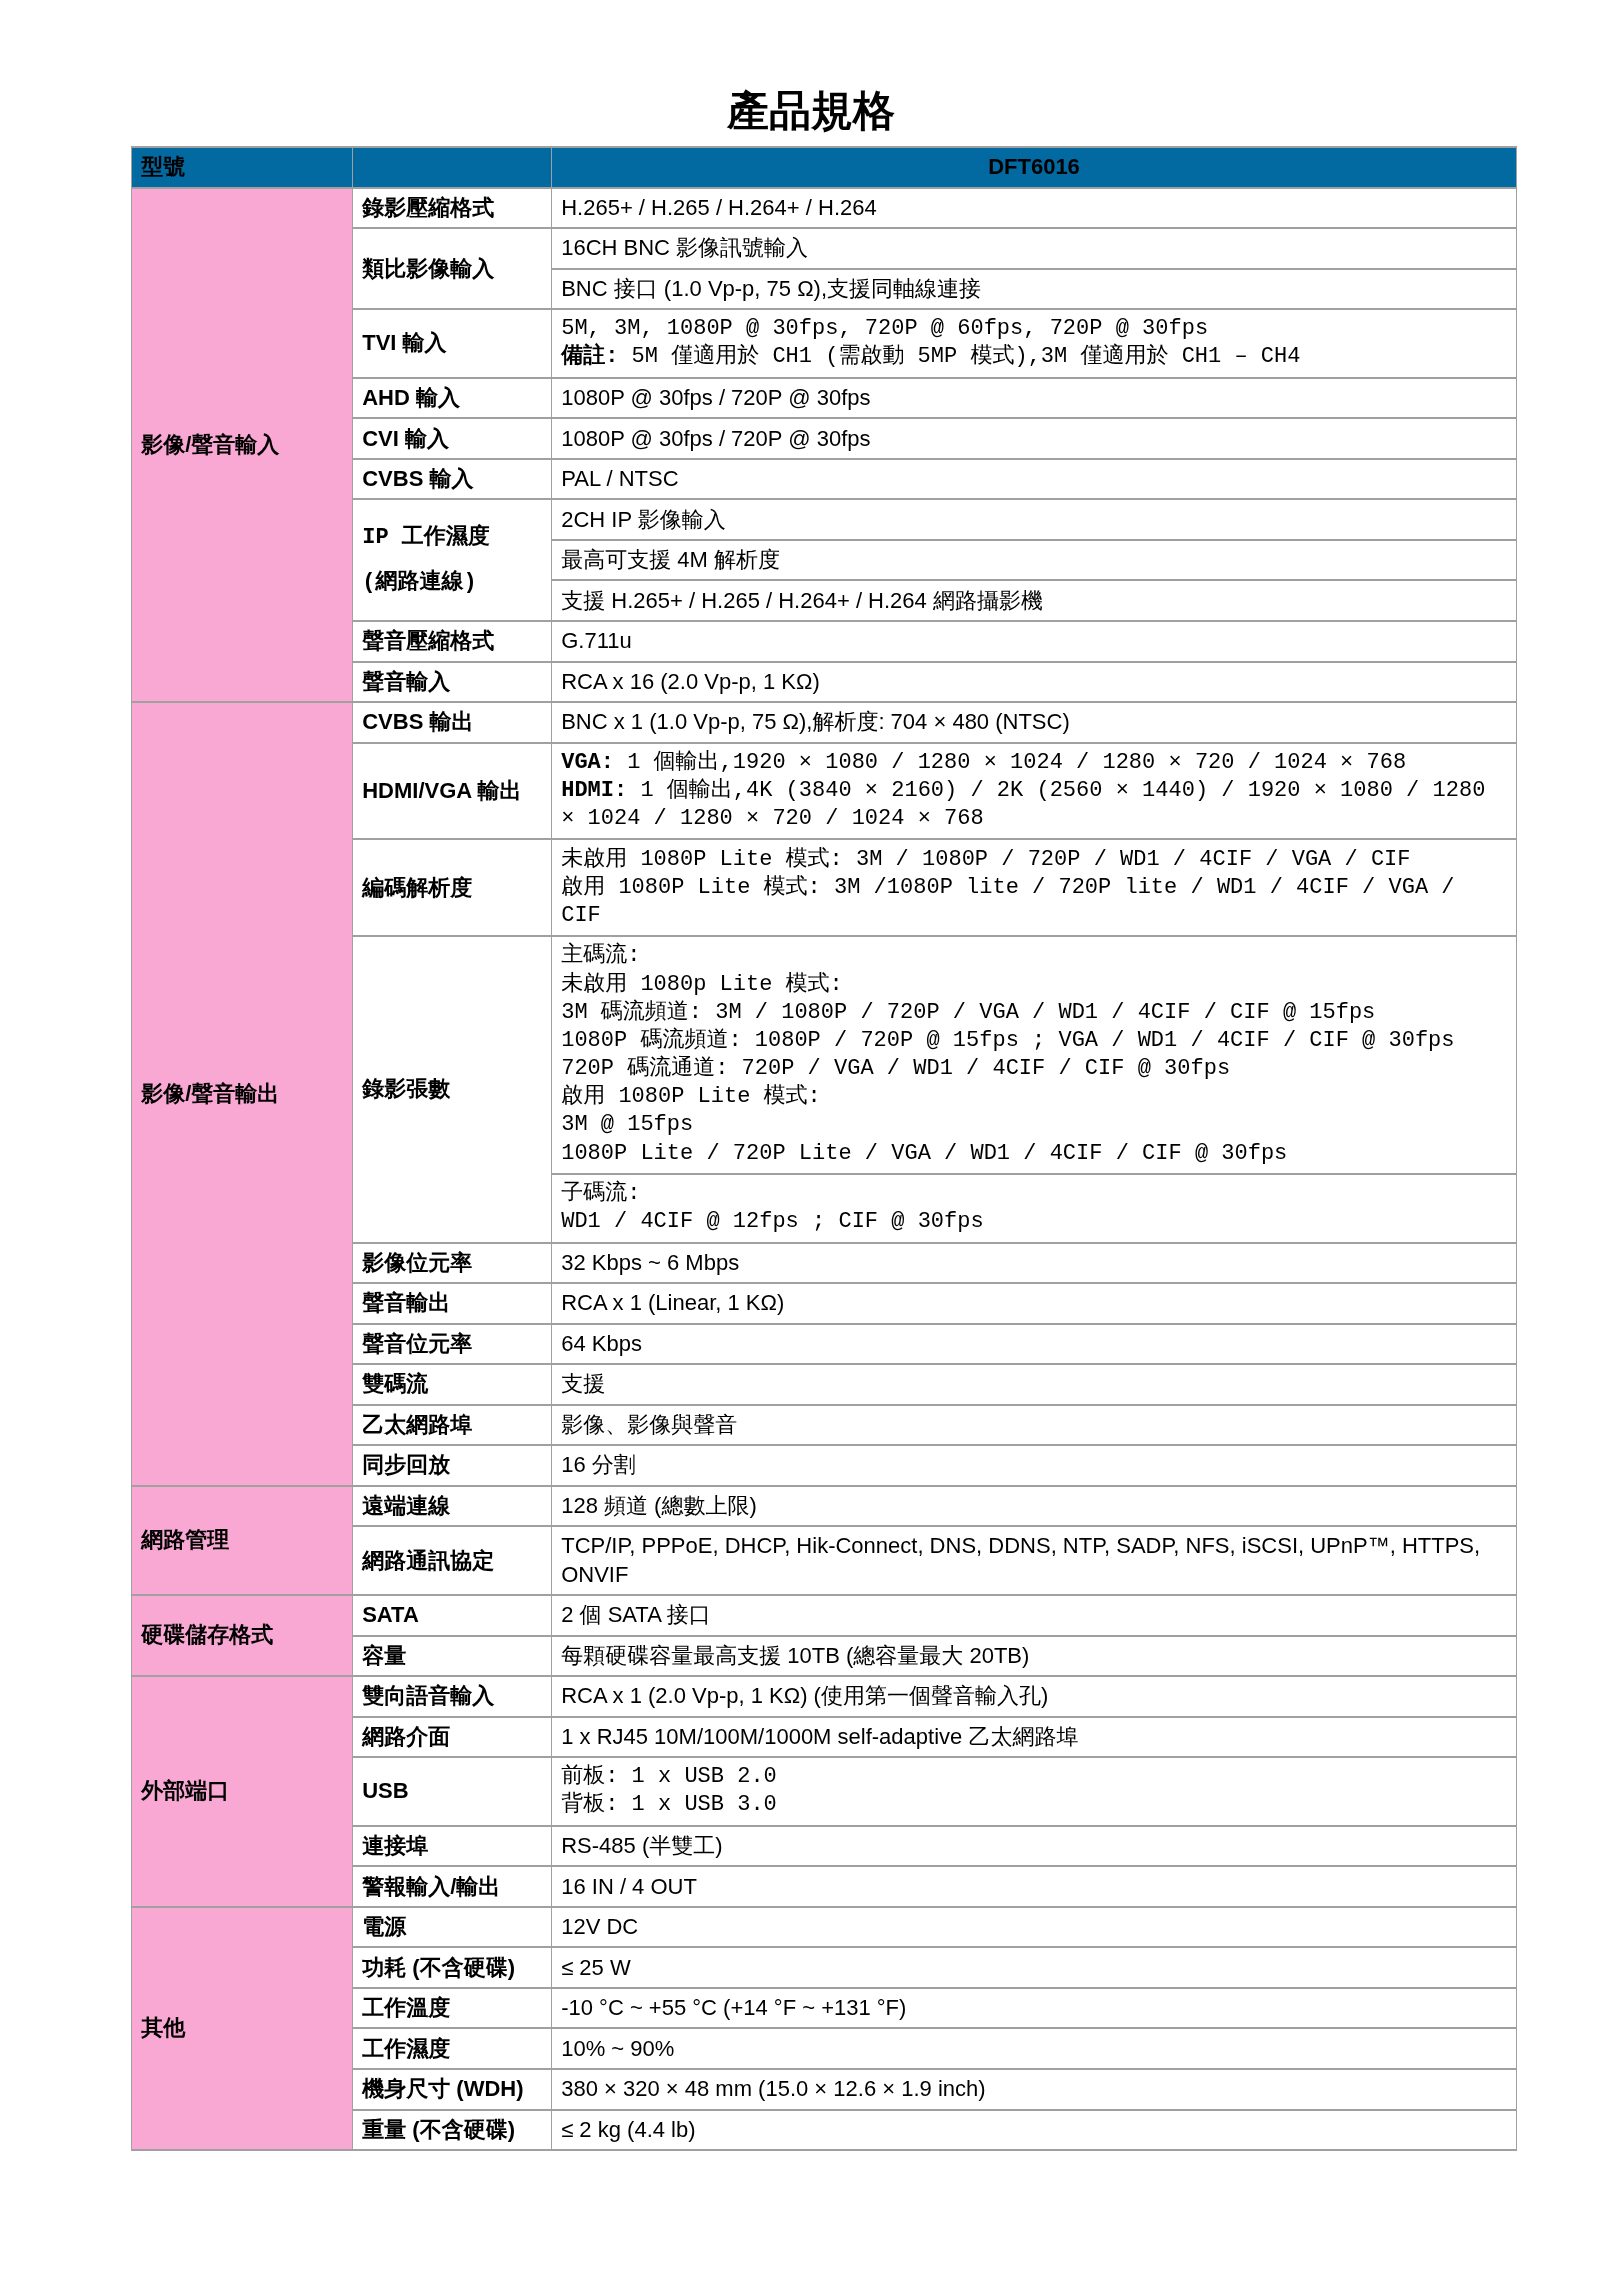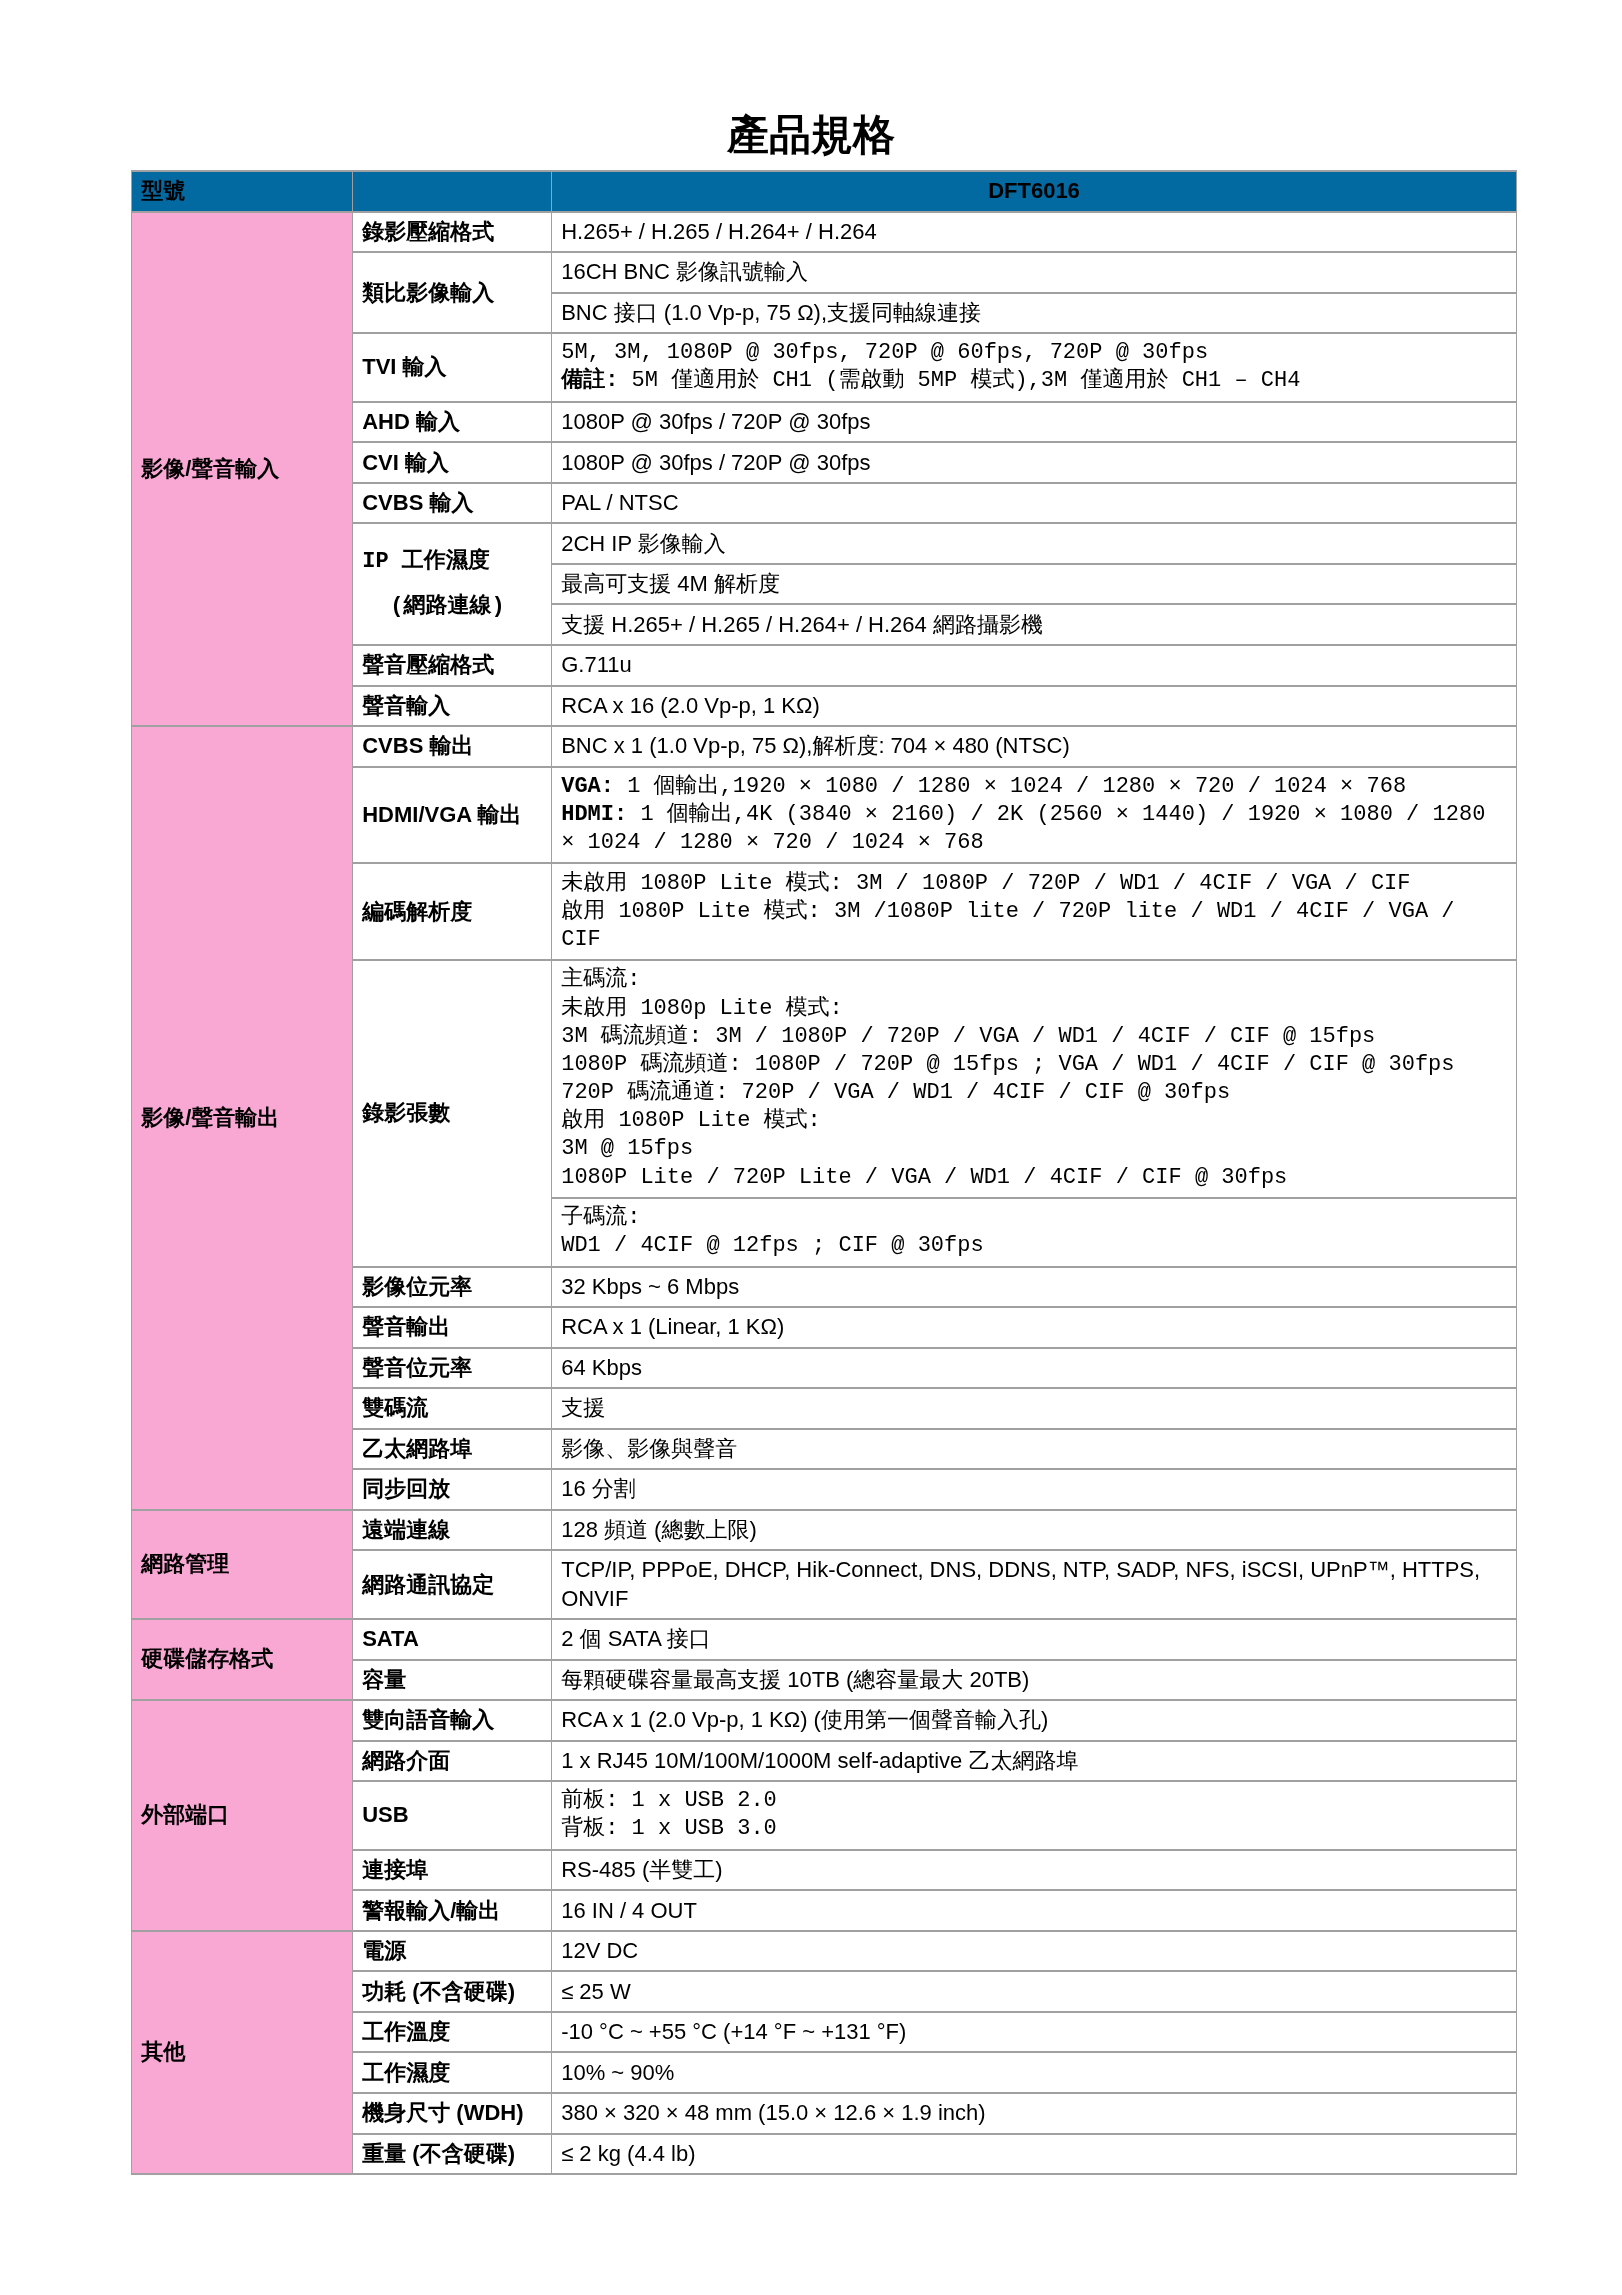--- a/index.html
+++ b/index.html
@@ -8,21 +8,21 @@
     background: #ffffff;
   }
   body {
     width: 1622px;
     height: 2295px;
     font-family: "Liberation Sans", "DejaVu Sans", sans-serif;
     color: #000000;
     position: relative;
   }
   .page {
-    padding-top: 112px;
+    padding-top: 88px;
   }
   .title {
     width: 1385px;
     margin: 0 auto 11.8px auto;
     text-align: center;
     font-size: 42px;
     font-weight: 700;
     line-height: 1.1;
   }
   table.spec {
@@ -59,21 +59,21 @@
   }
   td.hdr {
     background: #0369a1;
   }
   td.hdr.model-name {
     font-weight: 700;
     text-align: center;
   }
   .b { font-weight: 700; }
   .line { min-height: 1em; font-family: Liberation Mono, monospace; }
-  .label-gap { margin-top: 17px; margin-left: 28px; }
+  .label-gap { margin-top: 17px; }
 </style>
 </head>
 <body>
 
 <div class="page">
 
   <div class="title">產品規格</div>
 
   <table class="spec">
     <colgroup>

